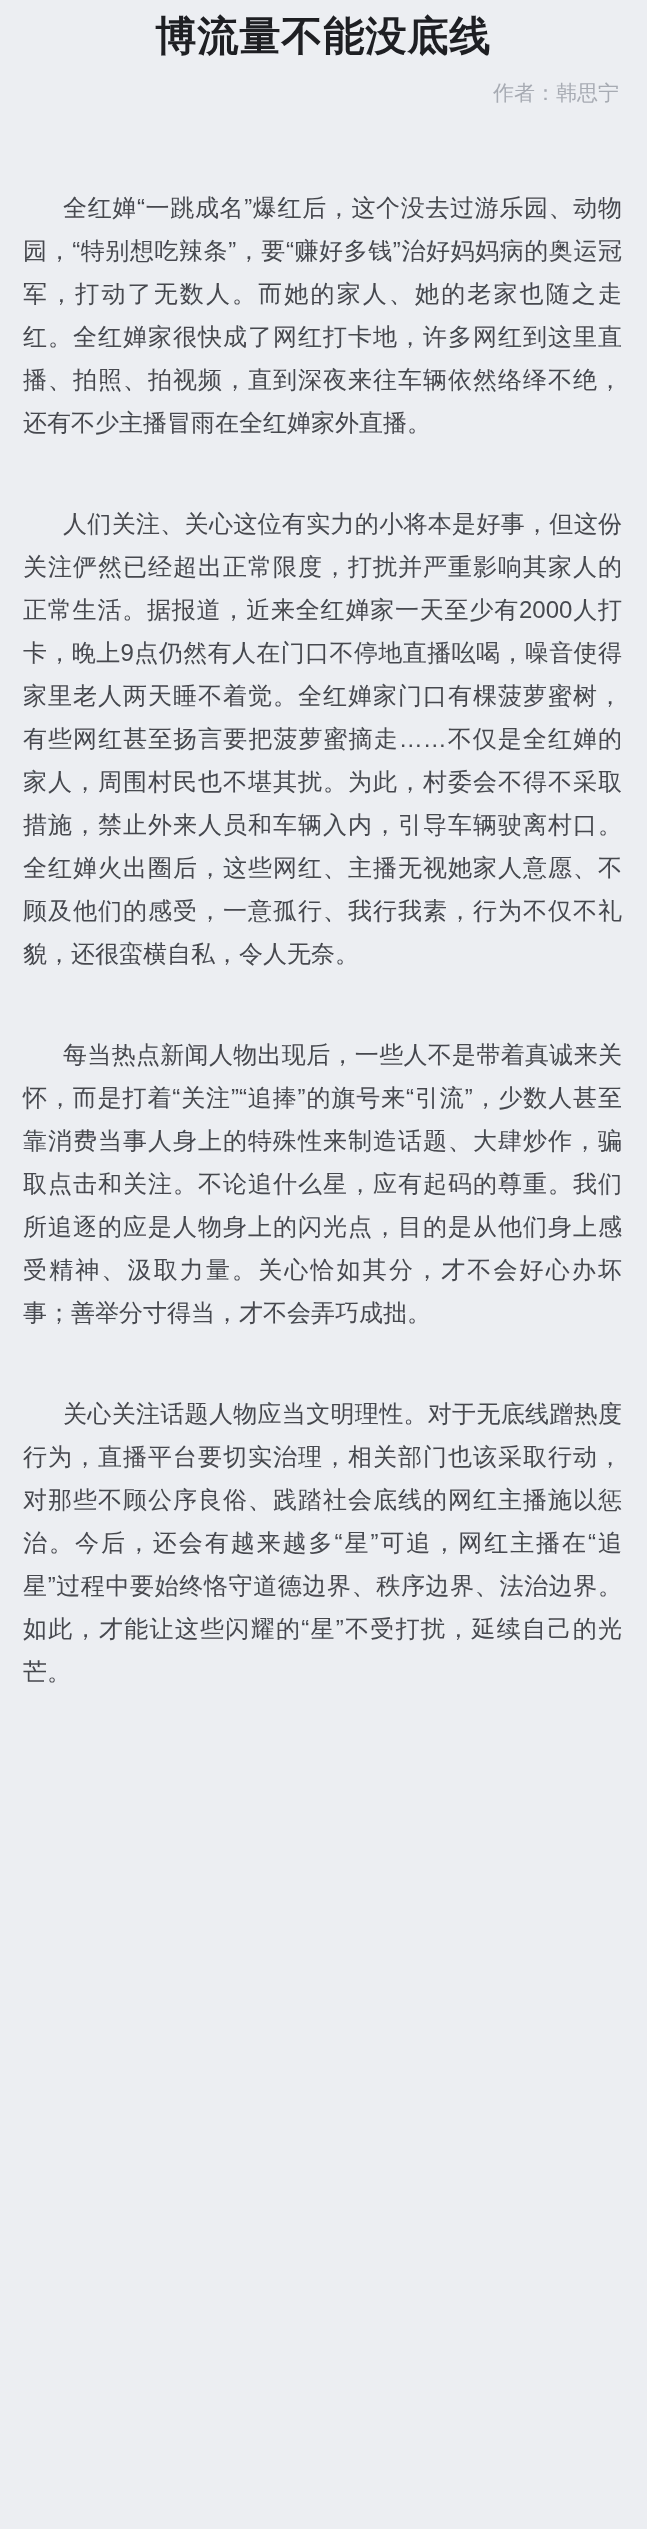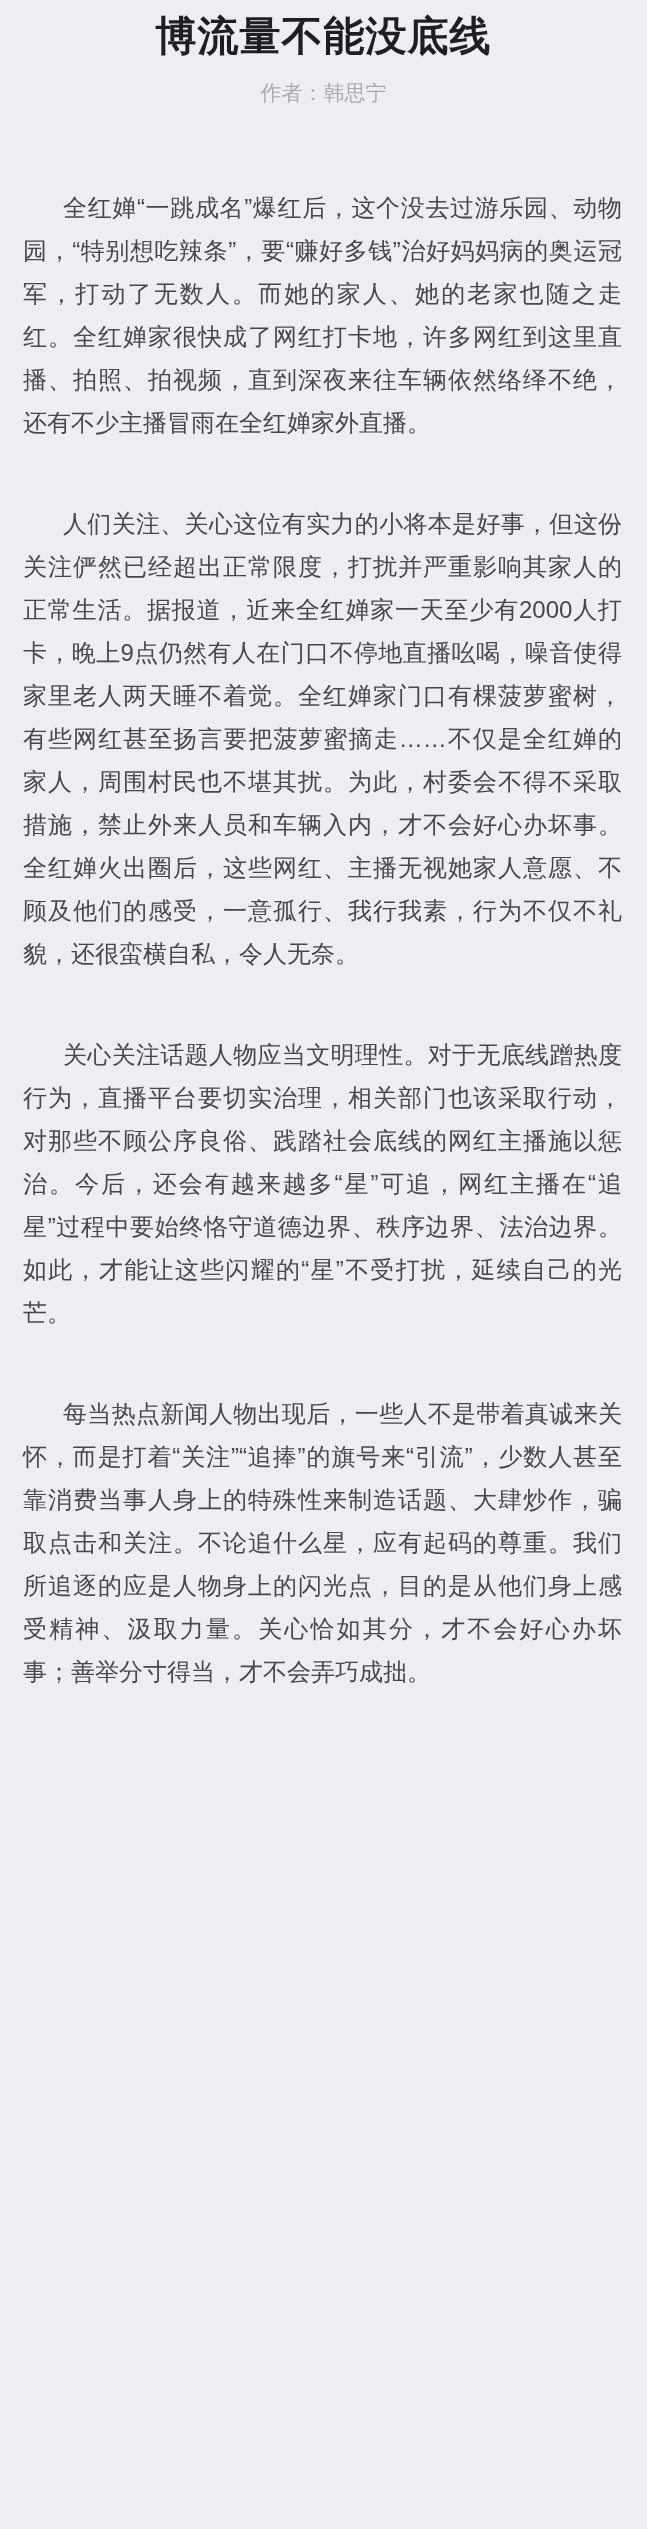--- a/index.html
+++ b/index.html
@@ -32,21 +32,21 @@
     justify-content: space-between;
     align-items: baseline;
     margin: 42px 28px 0 28px;
     font-size: 21px;
     line-height: 26px;
     color: #a7abb3;
     font-weight: 400;
   }
   .meta-row.author-row {
     margin-top: 20px;
-    justify-content: center;
+    justify-content: flex-end;
     margin-left: 28px;
   }
   .article-body {
     margin-top: 80px;
     padding: 0 25px 0 23px;
   }
   .article-body p {
     margin: 0 0 58px 0;
     padding: 0;
     font-size: 24px;
@@ -67,18 +67,18 @@
 
   <h1 class="article-title">博流量不能没底线</h1>
 
 
   <div class="meta-row author-row">
     <span>作者：韩思宁</span>
   </div>
 
   <div class="article-body">
     <p>全红婵“一跳成名”爆红后，这个没去过游乐园、动物园，“特别想吃辣条”，要“赚好多钱”治好妈妈病的奥运冠军，打动了无数人。而她的家人、她的老家也随之走红。全红婵家很快成了网红打卡地，许多网红到这里直播、拍照、拍视频，直到深夜来往车辆依然络绎不绝，还有不少主播冒雨在全红婵家外直播。</p>
-    <p>人们关注、关心这位有实力的小将本是好事，但这份关注俨然已经超出正常限度，打扰并严重影响其家人的正常生活。据报道，近来全红婵家一天至少有2000人打卡，晚上9点仍然有人在门口不停地直播吆喝，噪音使得家里老人两天睡不着觉。全红婵家门口有棵菠萝蜜树，有些网红甚至扬言要把菠萝蜜摘走……不仅是全红婵的家人，周围村民也不堪其扰。为此，村委会不得不采取措施，禁止外来人员和车辆入内，才不会好心办坏事。全红婵火出圈后，这些网红、主播无视她家人意愿、不顾及他们的感受，一意孤行、我行我素，行为不仅不礼貌，还很蛮横自私，令人无奈。</p>
+    <p>人们关注、关心这位有实力的小将本是好事，但这份关注俨然已经超出正常限度，打扰并严重影响其家人的正常生活。据报道，近来全红婵家一天至少有2000人打卡，晚上9点仍然有人在门口不停地直播吆喝，噪音使得家里老人两天睡不着觉。全红婵家门口有棵菠萝蜜树，有些网红甚至扬言要把菠萝蜜摘走……不仅是全红婵的家人，周围村民也不堪其扰。为此，村委会不得不采取措施，禁止外来人员和车辆入内，引导车辆驶离村口。全红婵火出圈后，这些网红、主播无视她家人意愿、不顾及他们的感受，一意孤行、我行我素，行为不仅不礼貌，还很蛮横自私，令人无奈。</p>
+    <p>每当热点新闻人物出现后，一些人不是带着真诚来关怀，而是打着“关注”“追捧”的旗号来“引流”，少数人甚至靠消费当事人身上的特殊性来制造话题、大肆炒作，骗取点击和关注。不论追什么星，应有起码的尊重。我们所追逐的应是人物身上的闪光点，目的是从他们身上感受精神、汲取力量。关心恰如其分，才不会好心办坏事；善举分寸得当，才不会弄巧成拙。</p>
     <p>关心关注话题人物应当文明理性。对于无底线蹭热度行为，直播平台要切实治理，相关部门也该采取行动，对那些不顾公序良俗、践踏社会底线的网红主播施以惩治。今后，还会有越来越多“星”可追，网红主播在“追星”过程中要始终恪守道德边界、秩序边界、法治边界。如此，才能让这些闪耀的“星”不受打扰，延续自己的光芒。</p>
-    <p>每当热点新闻人物出现后，一些人不是带着真诚来关怀，而是打着“关注”“追捧”的旗号来“引流”，少数人甚至靠消费当事人身上的特殊性来制造话题、大肆炒作，骗取点击和关注。不论追什么星，应有起码的尊重。我们所追逐的应是人物身上的闪光点，目的是从他们身上感受精神、汲取力量。关心恰如其分，才不会好心办坏事；善举分寸得当，才不会弄巧成拙。</p>
   </div>
 
 </div>
 
 </body></html>

